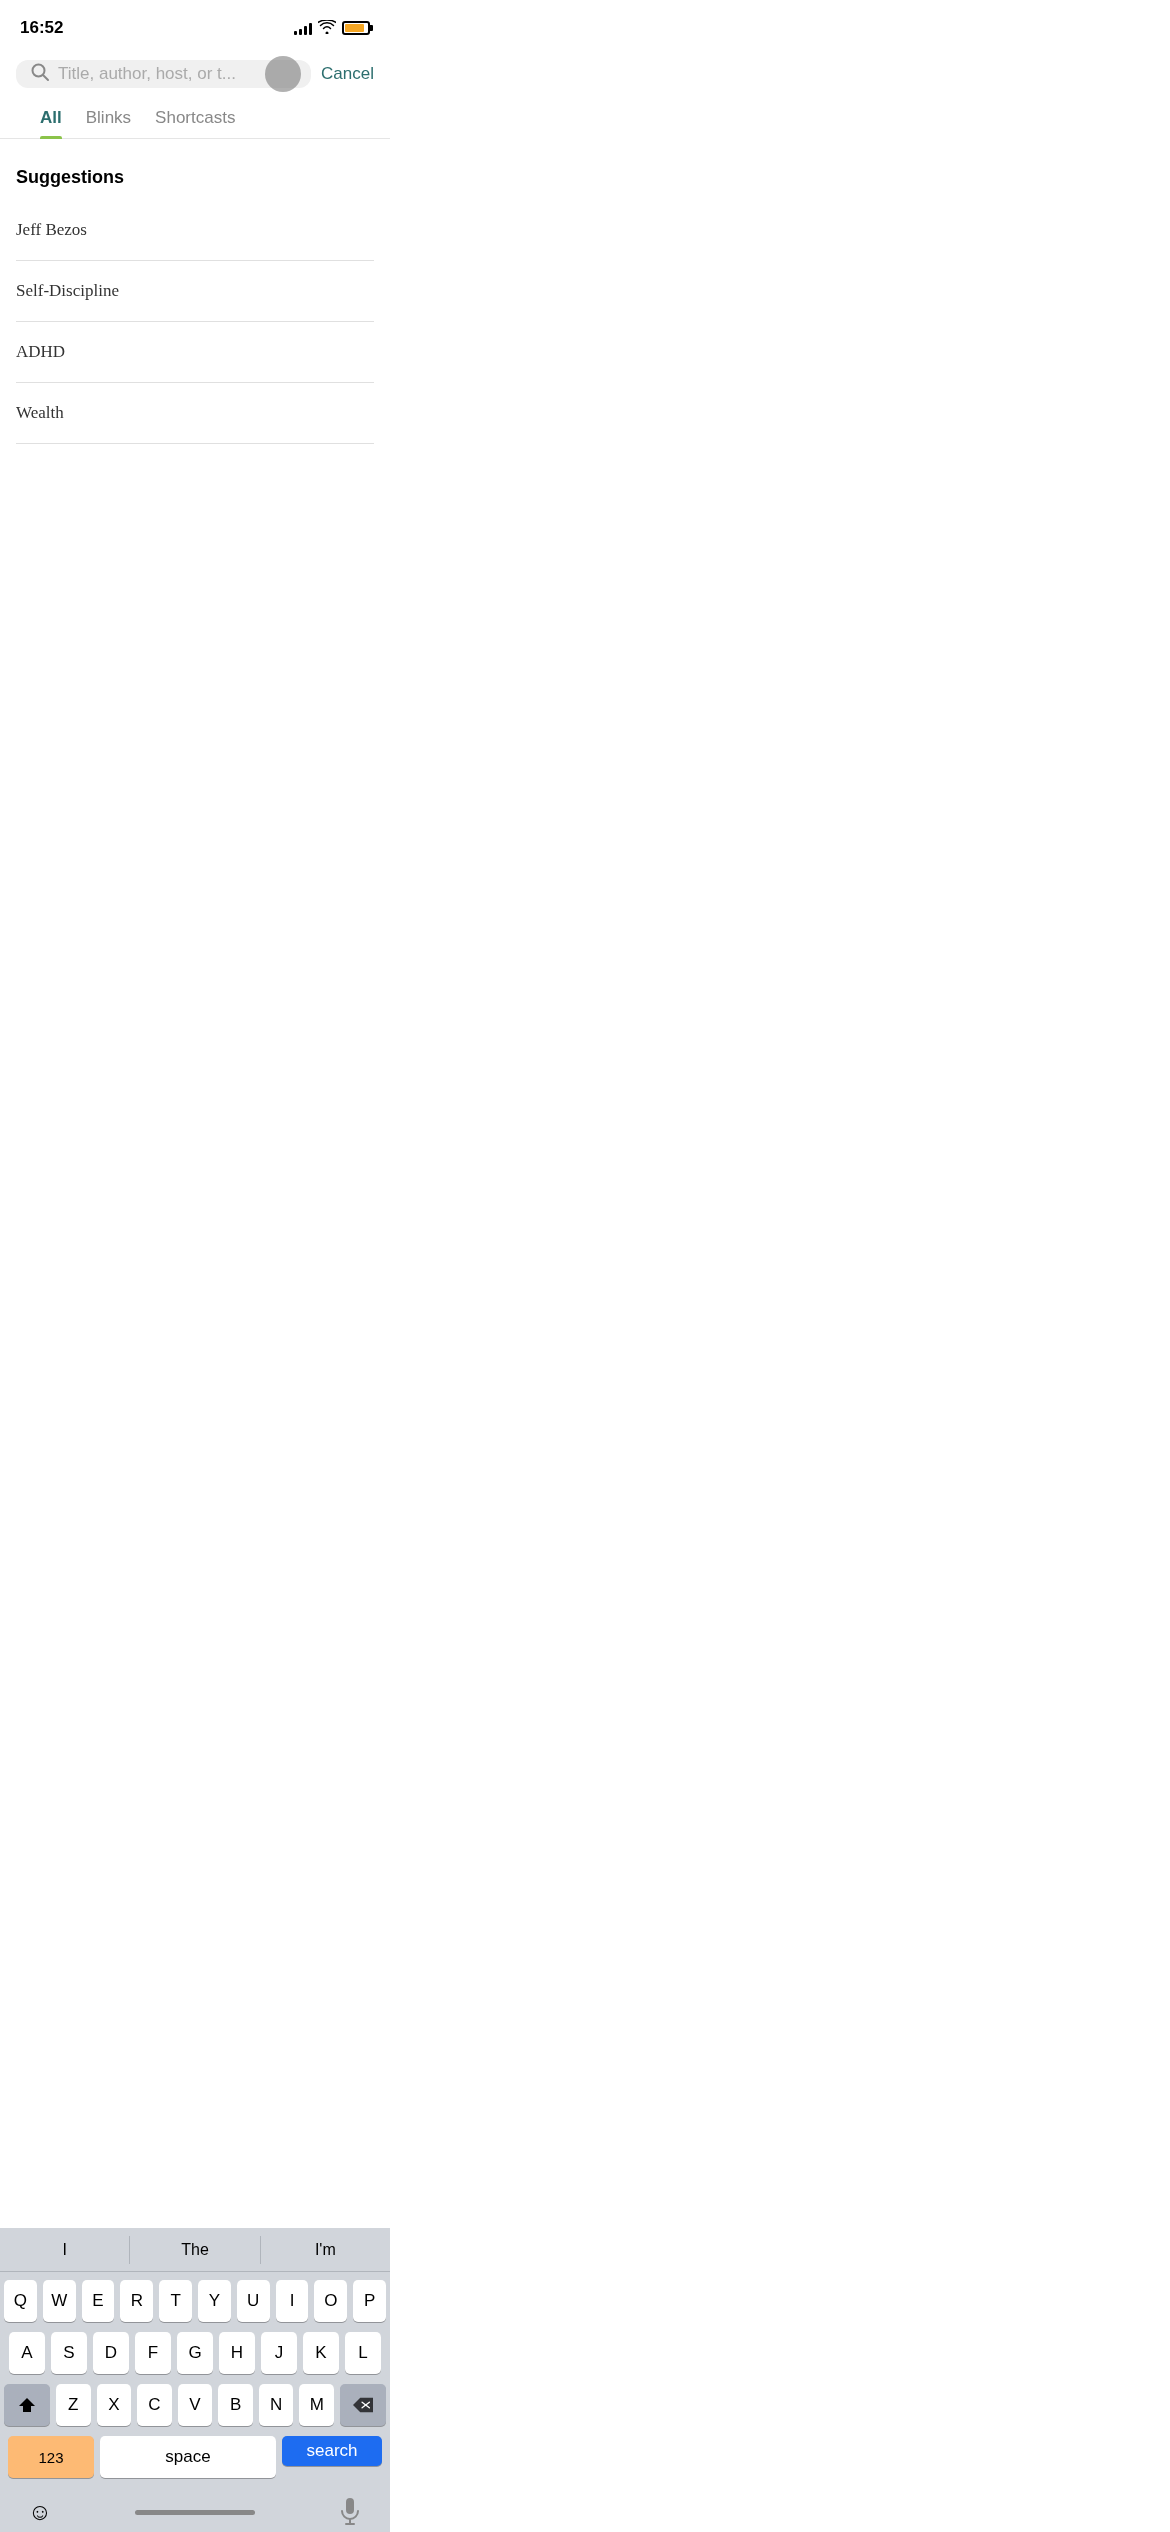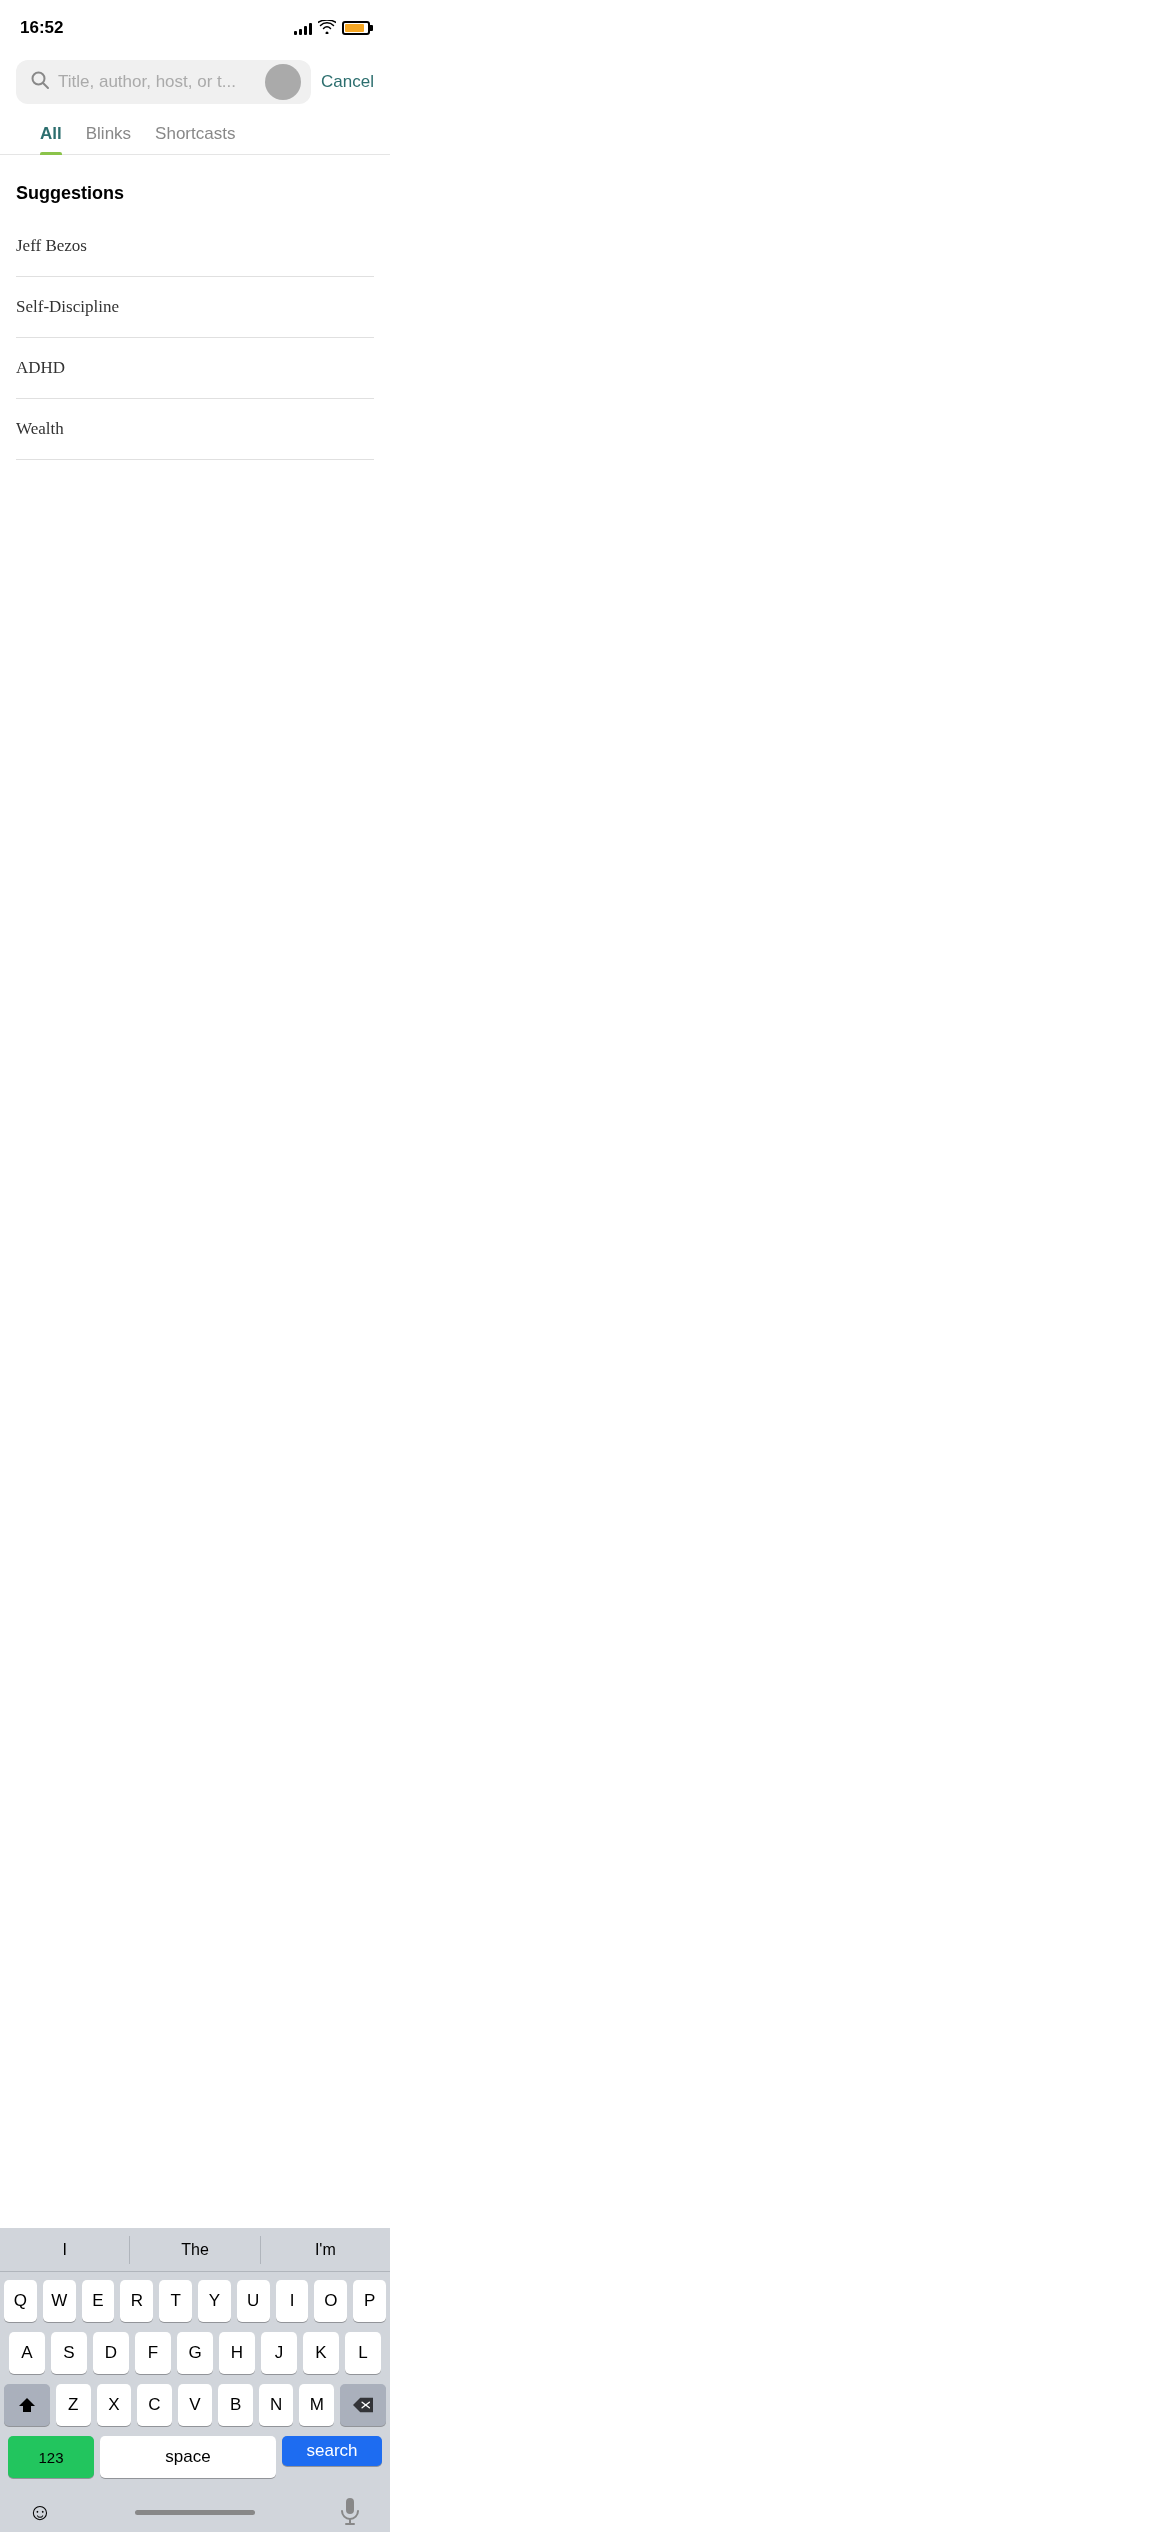--- a/index.html
+++ b/index.html
@@ -79,21 +79,21 @@
       display: flex;
       align-items: center;
       padding: 10px 16px;
       gap: 10px;
     }
     .search-input-wrapper {
       flex: 1;
       display: flex;
       background: #f0f0f0;
       border-radius: 12px;
-      padding: 10px 14px;
+      padding: 2px 14px;
       gap: 8px;
       position: relative;
     }
     .search-icon-svg {
       color: #888;
       flex-shrink: 0;
     }
     .search-input {
       border: none;
       background: transparent;
@@ -260,21 +260,21 @@
     }
 
     
     .bottom-row {
       display: flex;
       gap: 6px;
       margin-bottom: 6px;
       padding: 0 4px;
     }
     .key-123 {
-      background: #22c55e;
+      background: #fdba74;
       border-radius: 5px;
       display: flex;
       align-items: center;
       justify-content: center;
       font-size: 15px;
       color: #000;
       cursor: pointer;
       height: 42px;
       width: 86px;
       flex-shrink: 0;

